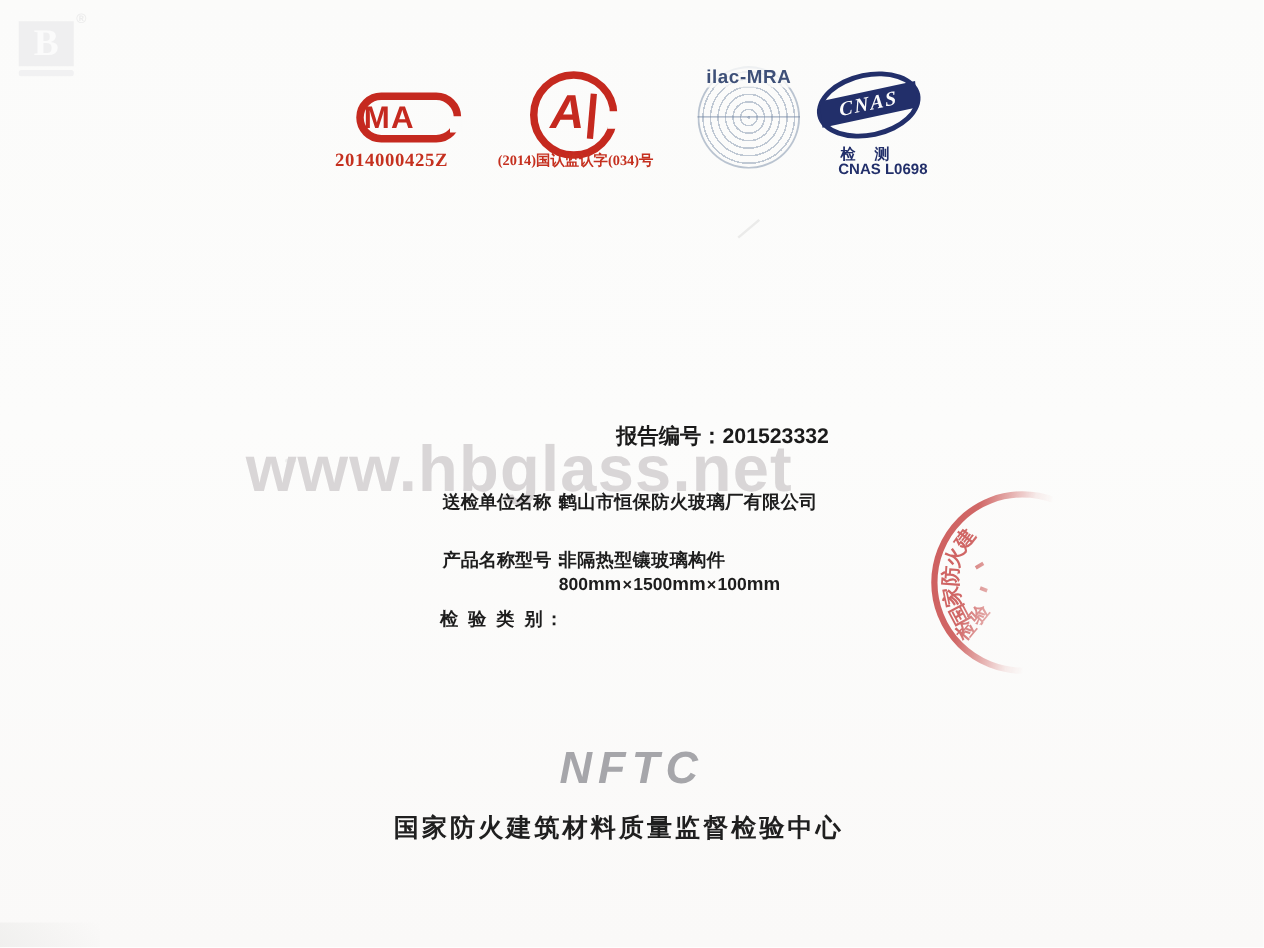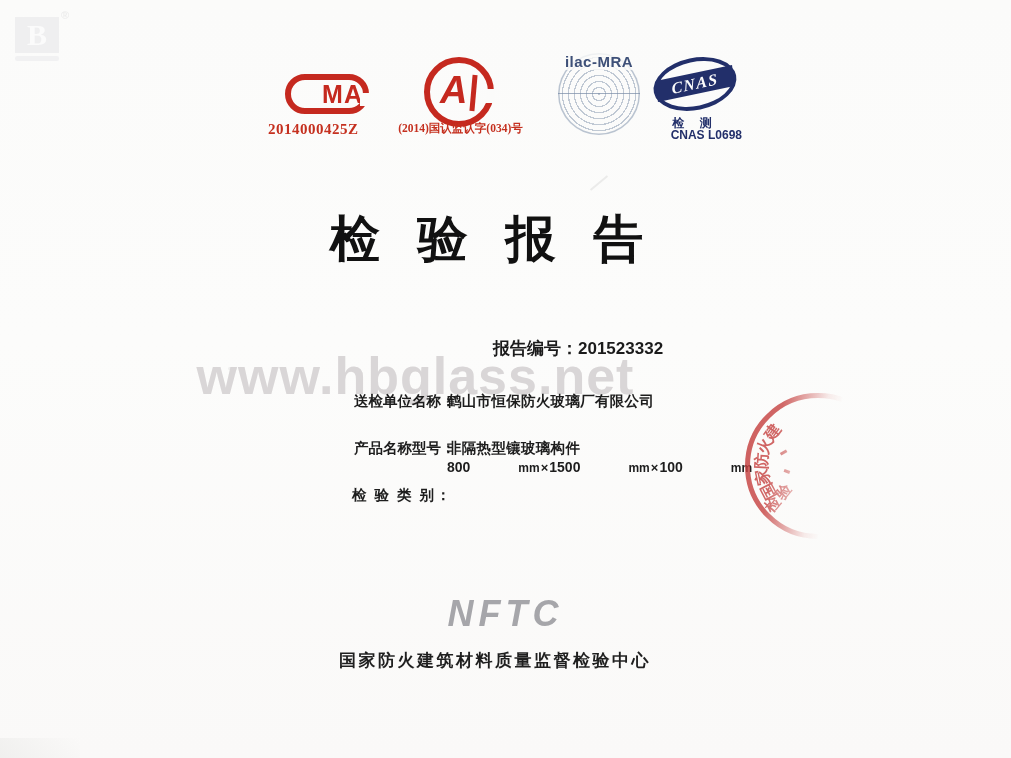--- a/index.html
+++ b/index.html
@@ -12,21 +12,21 @@
 
   
   .corner-badge { left:15px; top:17px; width:44px; height:36px; background:#efeff0;
     display:flex; align-items:center; justify-content:center; }
   .corner-badge span { color:#fbfbfb; font-family:"Liberation Serif",serif; font-weight:bold; font-size:30px; }
   .corner-reg { left:61px; top:9px; color:#ececec; font-size:11px; font-weight:bold; }
   .corner-caption { left:15px; top:56px; width:44px; height:5px; background:#f1f1f2; border-radius:2px; }
 
   
   .cma-shape { left:285px; top:74px; width:84px; height:40px; border:6px solid #c5291f;
-    border-radius:21px; box-sizing:border-box; display:flex; align-items:center; justify-content:flex-end; }
+    border-radius:21px; box-sizing:border-box; display:flex; align-items:center; justify-content:flex-start; }
   .cma-gap { right:-7px; top:13px; width:10px; height:13px; background:#fbfbfa; }
   .cma-text { color:#c5291f; font-weight:bold; font-size:25px; letter-spacing:1px; line-height:1; }
   .cma-number { left:268px; top:121px; width:120px; color:#c5301f;
     font-family:"Liberation Serif",serif; font-weight:bold; font-size:15px; letter-spacing:0.5px; }
 
   .cnca-circle { left:424px; top:57px; width:70px; height:70px; border:6px solid #c5291f;
     border-radius:50%; box-sizing:border-box; }
   .cnca-gap { right:-7px; top:26px; width:9px; height:14px; background:#fbfbfa; }
   .cnca-a { left:10px; top:8px; color:#c5291f; font-weight:bold; font-size:38px; line-height:1;
     font-style:italic; }
@@ -68,21 +68,21 @@
     font-family:Liberation Sans, sans-serif; font-weight:bold; font-size:52px;
     color:#d9d6d7; letter-spacing:1px; }
 
   
   .fld { z-index:2; font-size:14.5px; font-weight:bold; color:#1d1d1d; }
   .lbl-client   { left:354px; top:392px; }
   .val-client   { left:447px; top:392px; letter-spacing:0.3px; }
   .lbl-product  { left:354px; top:439px; }
   .val-product  { left:447px; top:439px; letter-spacing:0.3px; }
   .val-spec     { left:447px; top:459px; font-size:14px; }
-  .val-spec .unit { font-size:12px;padding-left:48px; }
+  .val-spec .unit { font-size:15px; }
   .val-spec .times { font-size:13px; padding:0 1px; }
   .lbl-category { left:352px; top:486px; letter-spacing:2px; }
   .val-category { left:449px; top:486px; letter-spacing:6px; }
 
   
   .stamp { left:740px; top:392px; width:160px; height:152px; opacity:0.88; z-index:3;
     -webkit-mask-image: linear-gradient(100deg, rgba(0,0,0,0.95) 0%, rgba(0,0,0,0.9) 24%,
       rgba(0,0,0,0.5) 36%, rgba(0,0,0,0.1) 48%, transparent 56%);
     mask-image: linear-gradient(100deg, rgba(0,0,0,0.95) 0%, rgba(0,0,0,0.9) 24%,
       rgba(0,0,0,0.5) 36%, rgba(0,0,0,0.1) 48%, transparent 56%); }
@@ -96,21 +96,21 @@
   .sc4 { left:25px; top:32px; transform:rotate(-54deg); }
   .stamp-inner { left:22px; top:96px; color:#c5403f; font-weight:bold; font-size:15px;
     letter-spacing:2px; transform:rotate(-50deg); }
   .stamp-dash1 { left:40px; top:59px; width:7px; height:2.5px; background:#cc5a58; transform:rotate(-30deg); }
   .stamp-dash2 { left:44px; top:78px; width:6px; height:2.5px; background:#cc5a58; transform:rotate(20deg); }
 
   
   .nftc { left:0; top:593px; width:1011px; text-align:center; color:#a6a6aa;
     font-style:italic; font-weight:bold; font-size:36px; letter-spacing:5px; }
   .org-name { left:0; top:649px; width:990px; text-align:center; color:#1f1f1f;
-    font-weight:bold; font-size:17px; letter-spacing:2.5px; }
+    font-weight:bold; font-size:20px; letter-spacing:2.5px; }
 
   
   .smudge1 { left:588px; top:182px; width:22px; height:2px; background:#ebebea; transform:rotate(-40deg); }
   .smudge2 { left:228px; top:367px; width:9px; height:3px; background:#efefee; border-radius:2px; }
   .smudge3 { left:0; top:738px; width:80px; height:20px;
     background:linear-gradient(45deg, rgba(230,230,228,0.5), rgba(255,255,255,0)); }
 </style>
 </head>
 <body>
 
@@ -142,21 +142,20 @@
 
   <div class="abs cnas-logo">
     <div class="abs cnas-ellipse"></div>
     <div class="abs cnas-band">
       <span>CNAS</span>
     </div>
   </div>
   <div class="abs cnas-line1">检 测</div>
   <div class="abs cnas-line2">CNAS L0698</div>
 
-  <div class="abs report-title">检 验 报 告</div>
 
   <div class="abs report-no">
     <span>报告编号：</span><span>201523332</span>
   </div>
 
   <div class="abs watermark">www.hbglass.net</div>
 
   <div class="abs fld lbl-client">送检单位名称：</div>
   <div class="abs fld val-client">鹤山市恒保防火玻璃厂有限公司</div>
 

